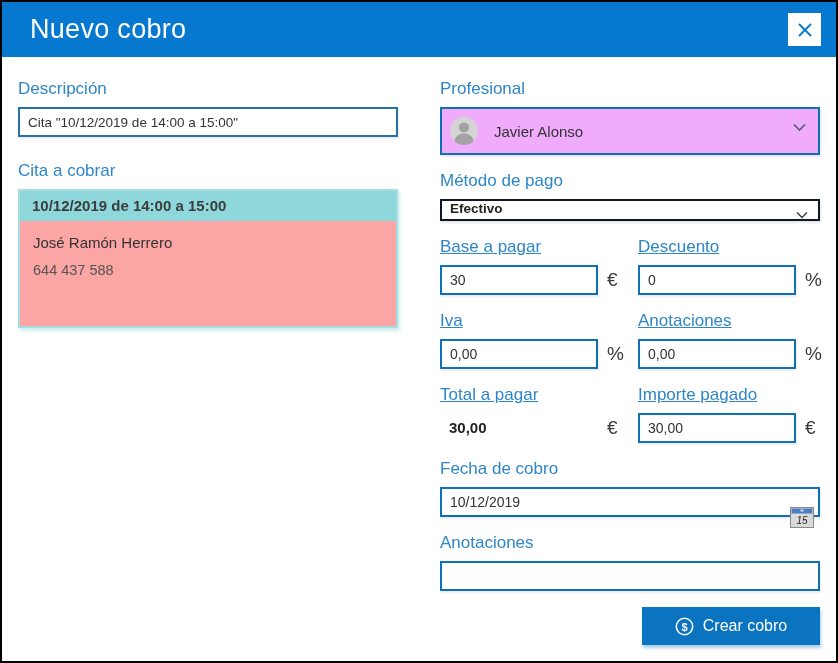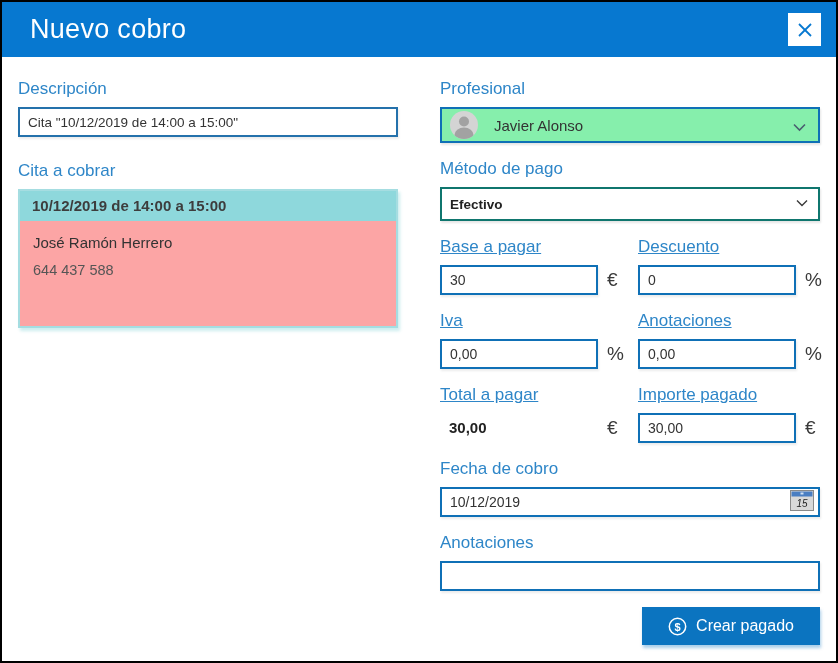--- a/index.html
+++ b/index.html
@@ -89,39 +89,39 @@
     font-size: 15px;
     font-weight: bold;
     color: #3d3d3d;
   }
   .cita-card-body { padding: 13px 13px; }
   .cita-client-name { font-size: 15px; color: #333; margin-bottom: 11px; }
   .cita-client-phone { font-size: 14.5px; color: #555; }
 
   
   .dropdown {
-    height: 36px;
+    height: 48px;
     border: 2px solid #0f70b6;
-    background: #86efac;
+    background: #f0abfc;
     display: flex;
     align-items: center;
     position: relative;
     cursor: pointer;
     box-shadow: 1px 2px 2px rgba(0,0,0,0.10);
   }
   .dropdown .avatar { margin-left: 8px; flex: none; }
   .dropdown .dd-name { margin-left: 16px; font-size: 15px; color: #333; }
   .dropdown .chevron { position: absolute; right: 12px; top: 14px; }
 
   .select-box {
-    height: 34px;
-    border: 2px solid #0f766e;
+    height: 22px;
+    border: 2px solid #0f172a;
     background: #fff;
     display: flex;
-    align-items: center;
+    align-items: flex-start;
     position: relative;
     cursor: pointer;
     box-shadow: 1px 2px 2px rgba(0,0,0,0.10);
   }
   .select-box .sel-value { margin-left: 8px; font-size: 13.5px; font-weight: 600; color: #222; }
   .select-box .chevron { position: absolute; right: 10px; top: 10px; }
 
   .row2 { display: flex; justify-content: space-between; }
   .cell { width: 182px; }
   .cell .field-label { margin-top: 16px; text-decoration: underline; }
@@ -136,21 +136,21 @@
     color: #222;
     height: 30px;
     line-height: 30px;
   }
 
   .date-wrap { position: relative; }
   .date-wrap input { padding-right: 36px; }
   .calendar-btn {
     position: absolute;
     right: 6px;
-    top: 3px;
+    top: 20px;
     width: 24px;
     height: 21px;
     border: none;
     background: transparent;
     padding: 0;
     cursor: pointer;
     font-style: italic;
   }
 
   .button-row { display: flex; justify-content: flex-end; margin-top: 16px; }
@@ -309,19 +309,19 @@
       <input type="text" class="full-input" value="" style="">
 
       <div class="button-row">
         <button class="submit-btn">
           <span style="display:flex;">
             <svg width="19" height="19" viewBox="0 0 19 19">
               <circle cx="9.5" cy="9.5" r="8.2" fill="none" stroke="#fff" stroke-width="1.5"></circle>
               <text x="9.5" y="13.5" font-size="11" font-family="Liberation Sans, sans-serif" fill="#fff" text-anchor="middle" font-weight="bold">$</text>
             </svg>
           </span>
-          <span>Crear pagado</span>
+          <span>Crear cobro</span>
         </button>
       </div>
 
     </div>
   </div>
 </div>
 
 </body></html>

